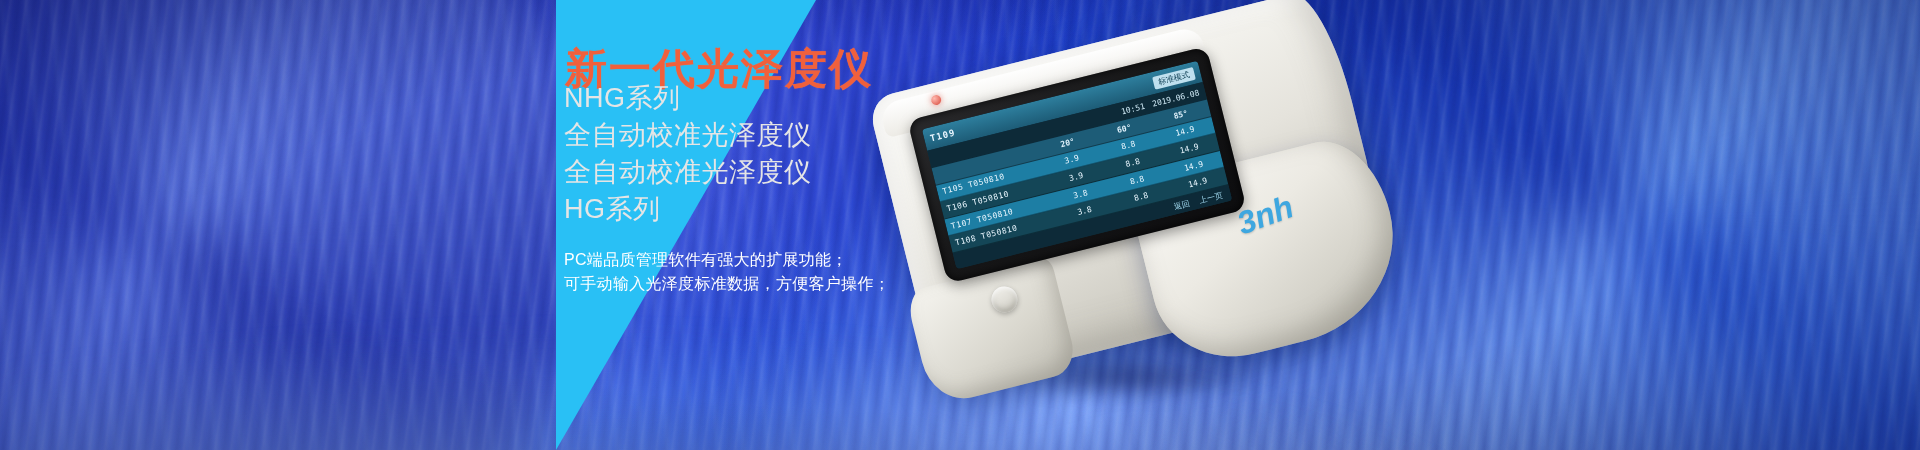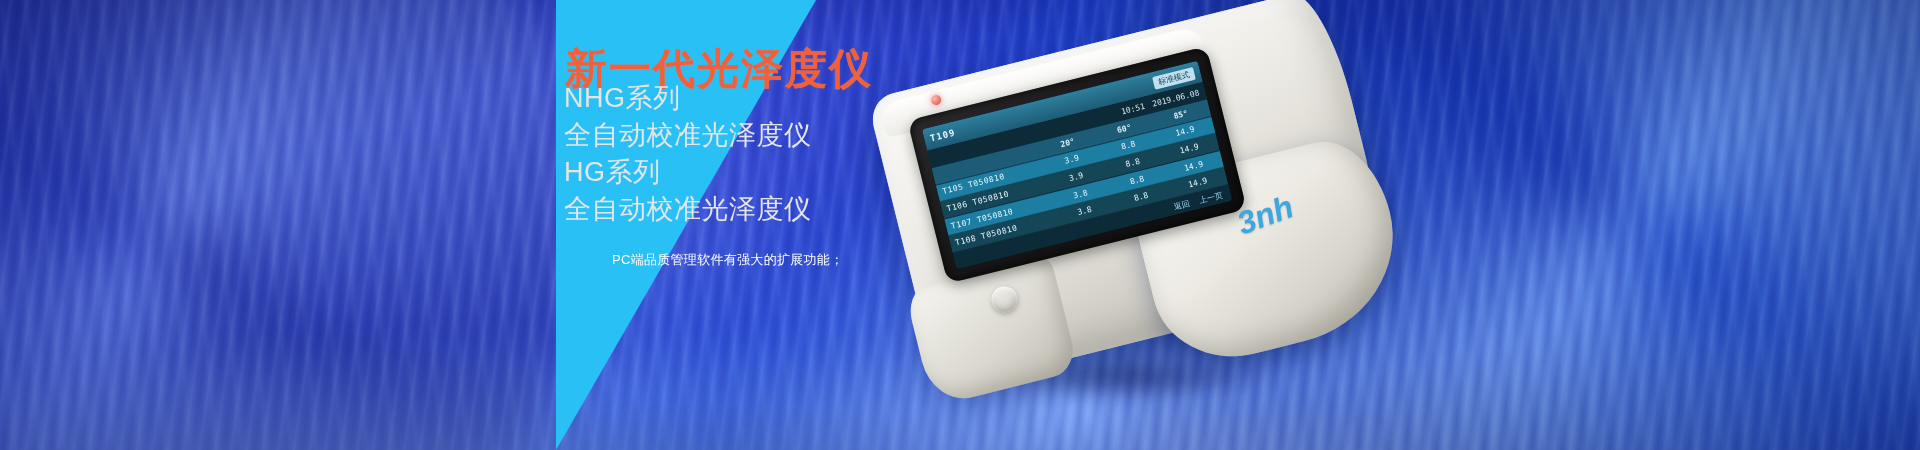--- a/index.html
+++ b/index.html
@@ -99,22 +99,22 @@
   }
   .sub-line{
     font-size:27px;line-height:37px;font-weight:400;
     white-space:nowrap;letter-spacing:.5px;
   }
   .body-list{
     position:absolute;left:4px;top:248px;
     color:#ffffff;
   }
   .body-line{
-    font-size:13px;line-height:24px;font-weight:400;
-    white-space:nowrap;letter-spacing:.3px;margin-left:48px;
+    font-size:16px;line-height:24px;font-weight:400;
+    white-space:nowrap;letter-spacing:.3px;
   }
 
   
   .device{
     position:absolute;left:860px;top:18px;width:560px;height:400px;
   }
   .dev-body{
     position:absolute;left:40px;top:20px;width:470px;height:330px;
     transform:rotate(-14deg);
     transform-origin:50% 50%;
@@ -222,26 +222,27 @@
   <div class="bg-vignette"></div>
 
   <div class="cyan-block"></div>
 
   <div class="text-col">
     <div class="headline">新一代光泽度仪</div>
 
     <div class="sub-list">
       <div class="sub-line">NHG系列</div>
       <div class="sub-line">全自动校准光泽度仪</div>
+      <div class="sub-line">全自动校准光泽度仪</div>
       <div class="sub-line">HG系列</div>
-      <div class="sub-line">全自动校准光泽度仪</div>
     </div>
 
     <div class="body-list">
       <div class="body-line">PC端品质管理软件有强大的扩展功能；</div>
+      <div class="body-line">可手动输入光泽度标准数据，方便客户操作；</div>
     </div>
   </div>
 
   <div class="device">
     <div class="dev-shadow"></div>
     <div class="dev-body">
       <div class="dev-shell"></div>
       <div class="dev-nose"></div>
       <div class="dev-grip"></div>
       <div class="dev-top-bevel"></div>

